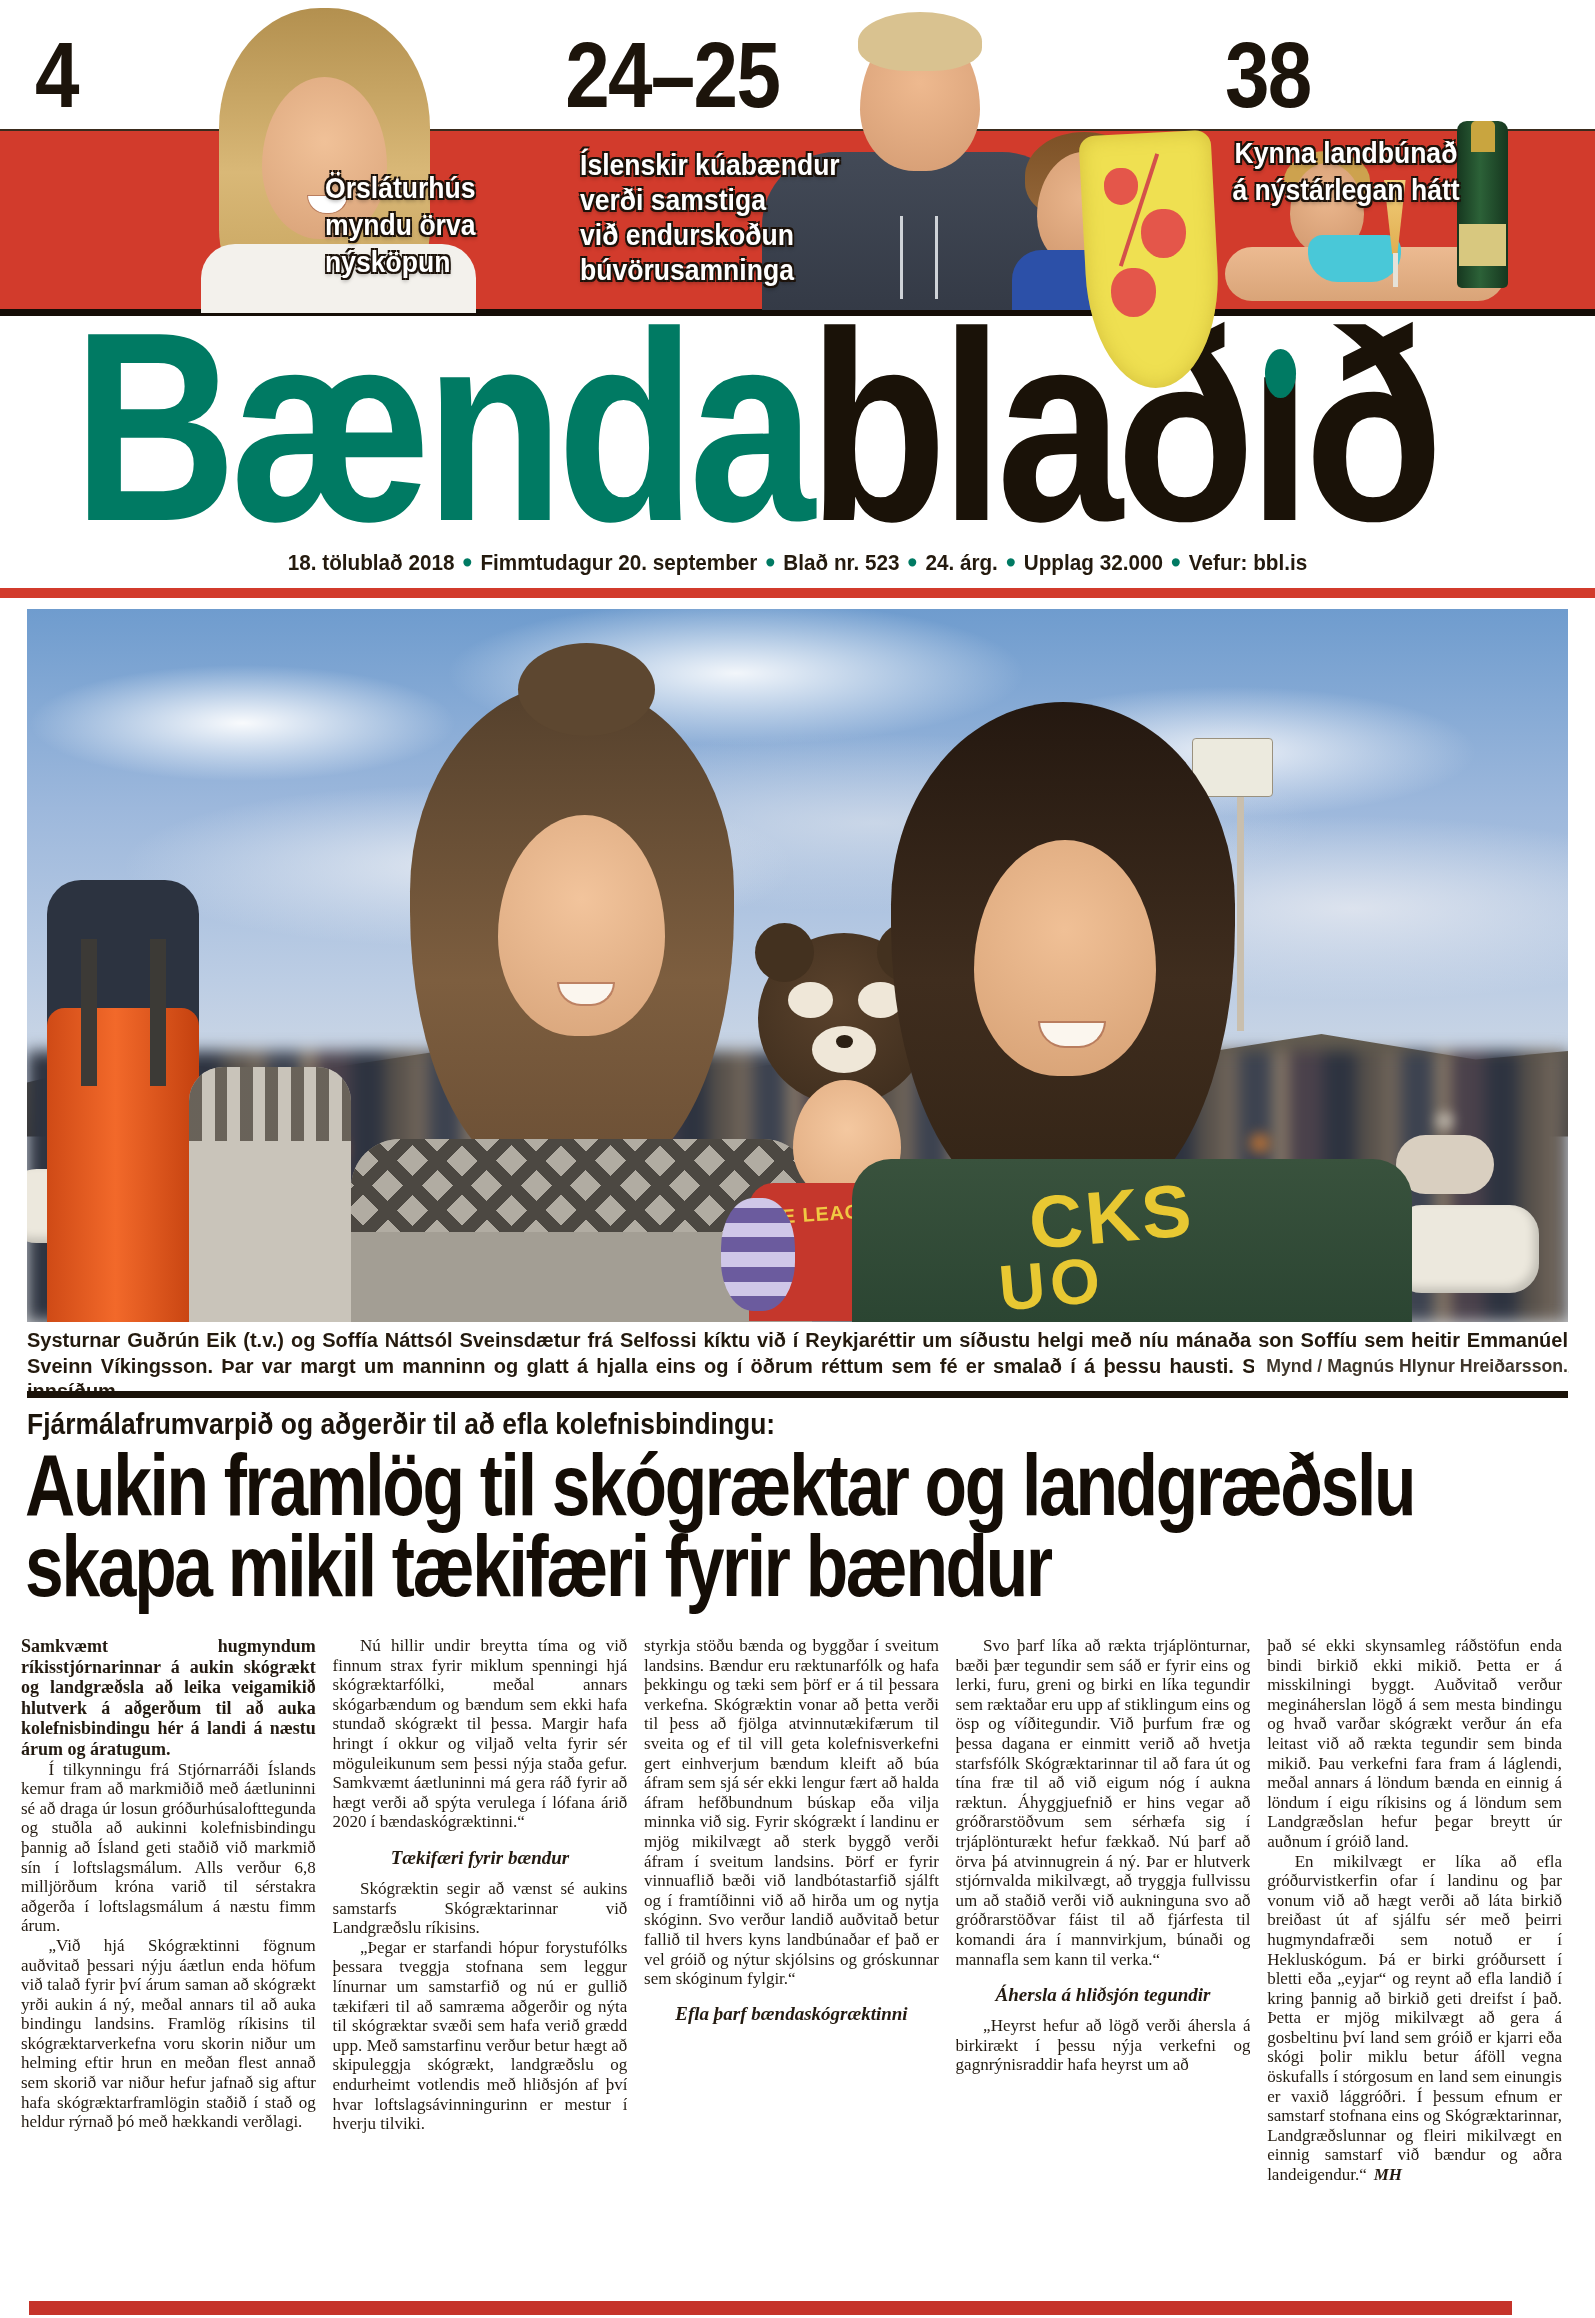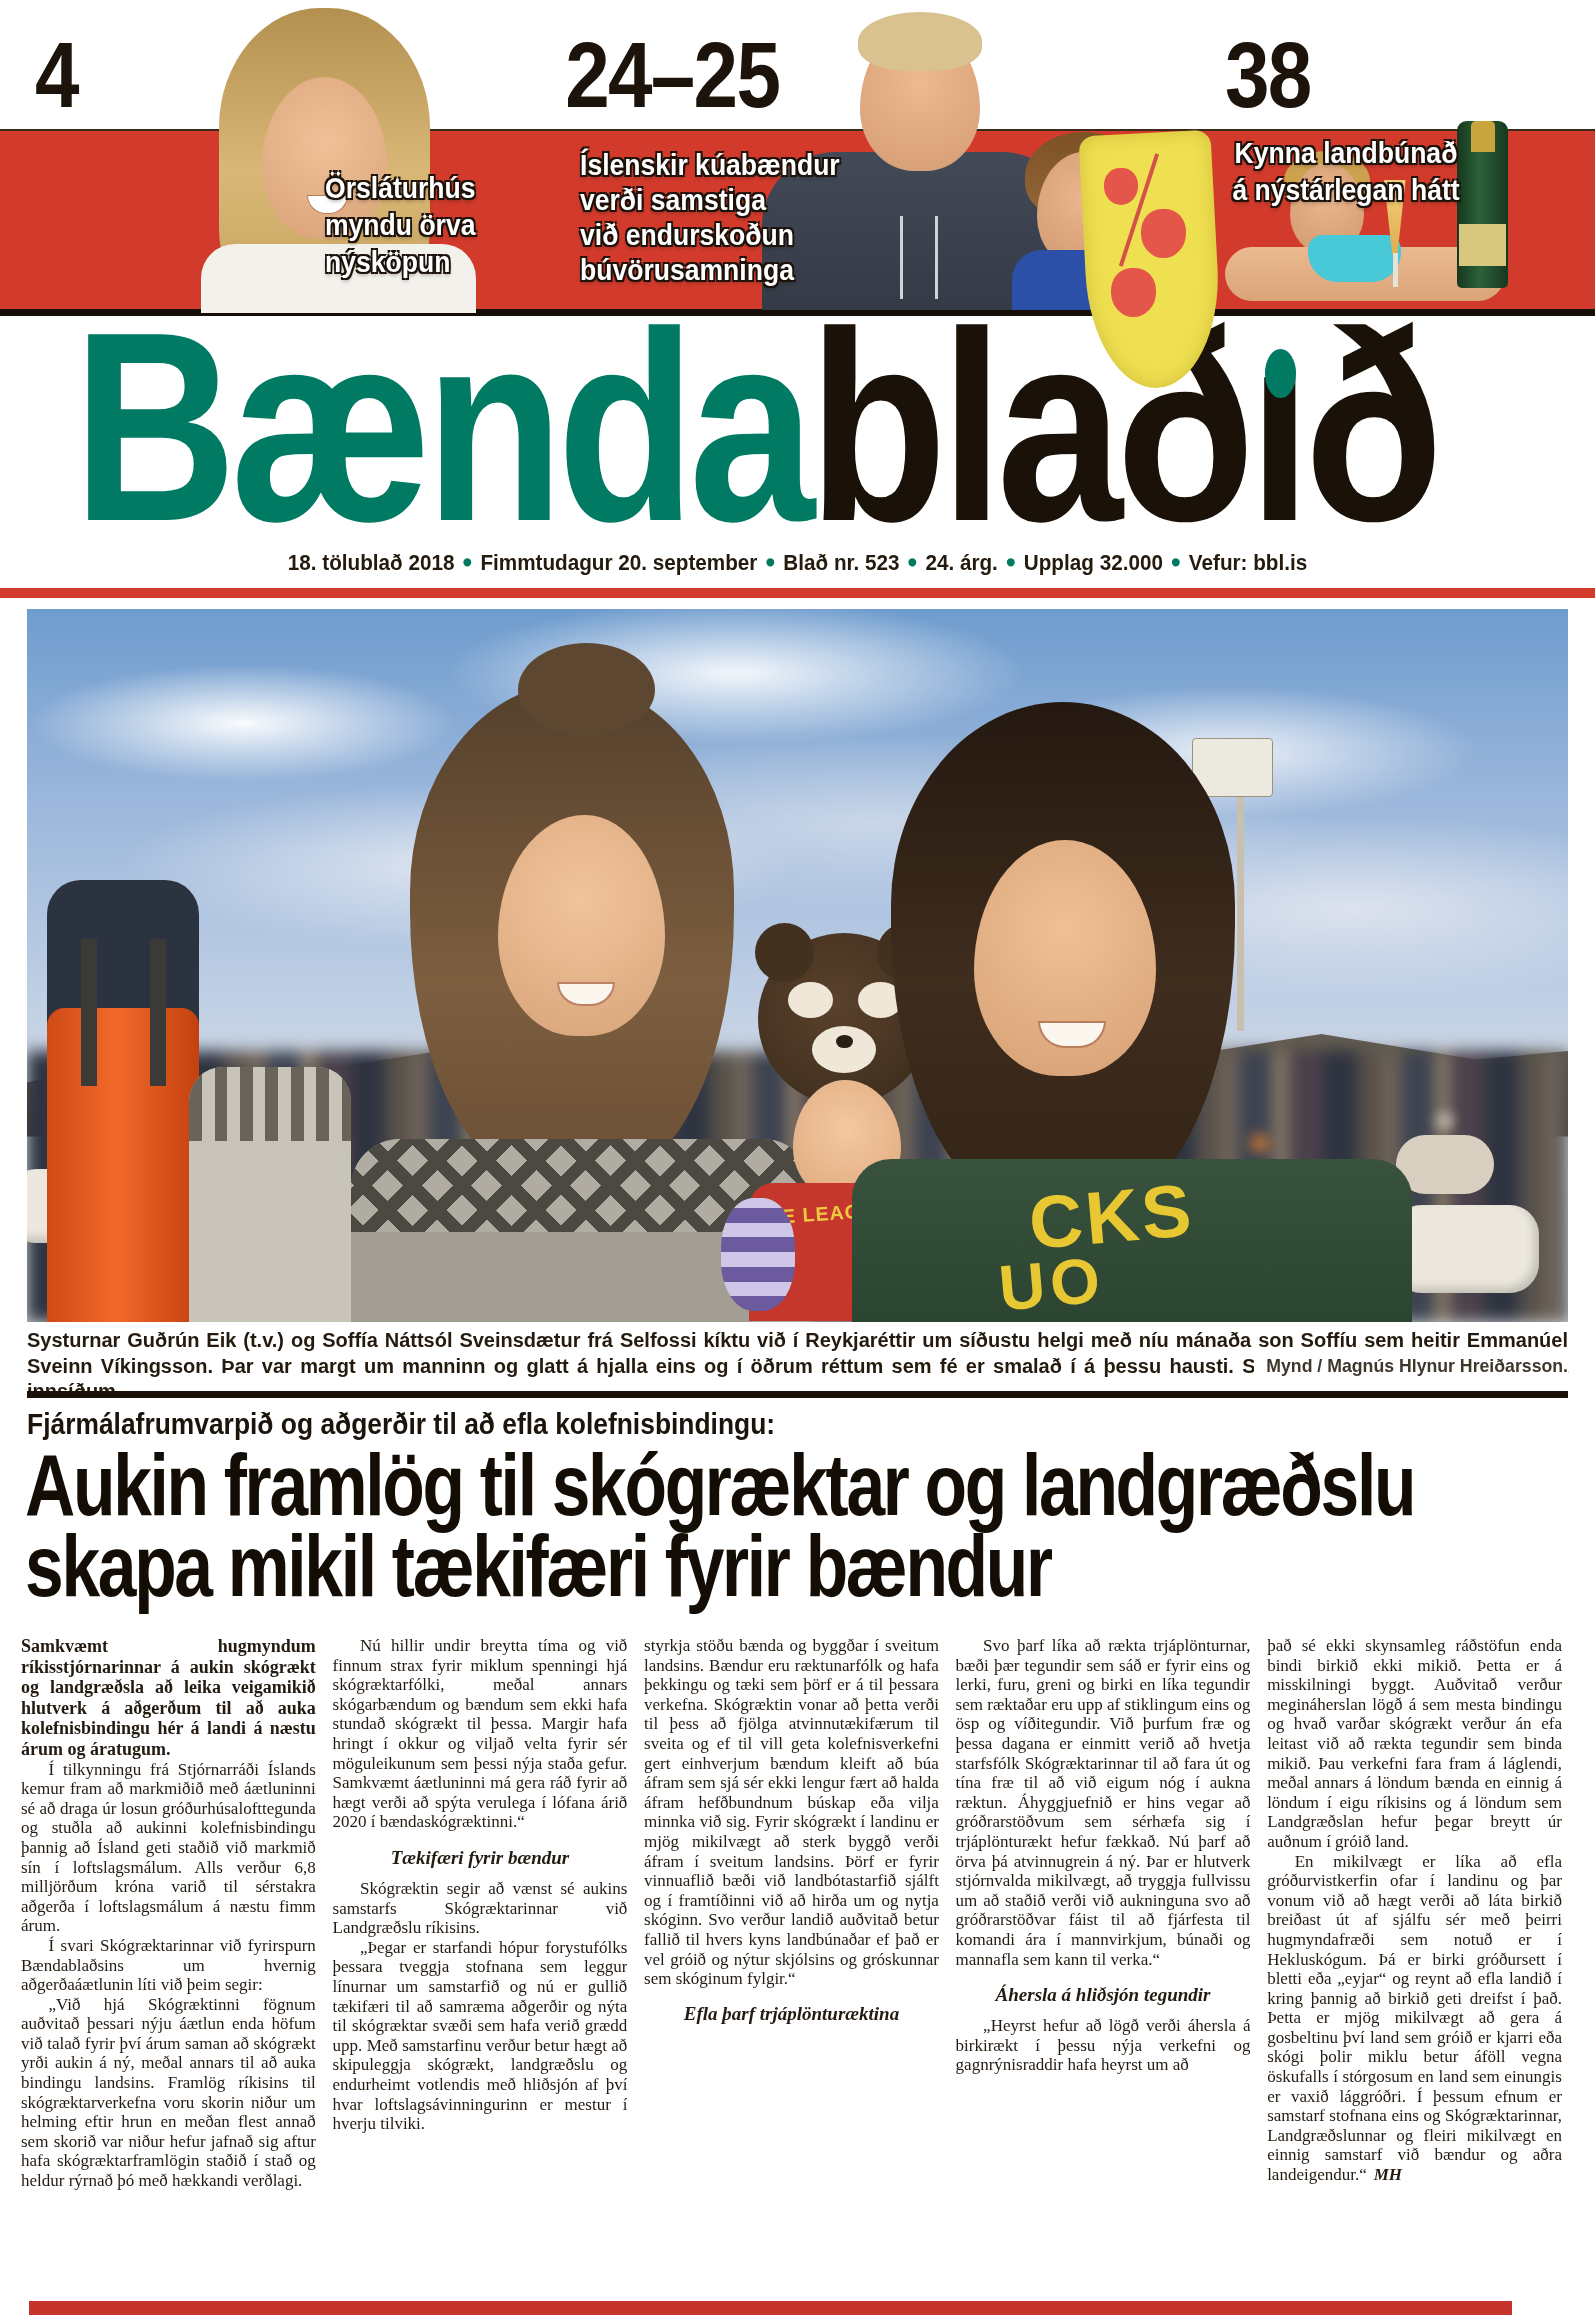--- a/index.html
+++ b/index.html
@@ -304,32 +304,31 @@
   <div id="kicker">Fjármálafrumvarpið og aðgerðir til að efla kolefnisbindingu:</div>
   <div id="headline">
     <div>Aukin framlög til skógræktar og landgræðslu</div>
     <div>skapa mikil tækifæri fyrir bændur</div>
   </div>
 
   <div id="body">
       <div class="column">
         <div class="lede p">Samkvæmt hugmyndum ríkisstjórnarinnar á aukin skógrækt og landgræðsla að leika veigamikið hlutverk á aðgerðum til að auka kolefnisbindingu hér á landi á næstu árum og áratugum.</div>
         <div class="p indent">Í tilkynningu frá Stjórnarráði Íslands kemur fram að markmiðið með áætluninni sé að draga úr losun gróðurhúsalofttegunda og stuðla að aukinni kolefnisbindingu þannig að Ísland geti staðið við markmið sín í loftslagsmálum. Alls verður 6,8 milljörðum króna varið til sérstakra aðgerða í loftslagsmálum á næstu fimm árum.</div>
-        <div class="p indent">Í svari Skógræktarinnar við fyrirspurn Bændablaðsins um hvernig aðgerðaáætlunin líti við þeim segir:</div>
         <div class="p indent">„Við hjá Skógræktinni fögnum auðvitað þessari nýju áætlun enda höfum við talað fyrir því árum saman að skógrækt yrði aukin á ný, meðal annars til að auka bindingu landsins. Framlög ríkisins til skógræktarverkefna voru skorin niður um helming eftir hrun en meðan flest annað sem skorið var niður hefur jafnað sig aftur hafa skógræktarframlögin staðið í stað og heldur rýrnað þó með hækkandi verðlagi.</div>
       </div>
       <div class="column">
         <div class="p indent">Nú hillir undir breytta tíma og við finnum strax fyrir miklum spenningi hjá skógræktarfólki, meðal annars skógarbændum og bændum sem ekki hafa stundað skógrækt til þessa. Margir hafa hringt í okkur og viljað velta fyrir sér möguleikunum sem þessi nýja staða gefur. Samkvæmt áætluninni má gera ráð fyrir að hægt verði að spýta verulega í lófana árið 2020 í bændaskógræktinni.“</div>
         <div class="sub">Tækifæri fyrir bændur</div>
         <div class="p indent">Skógræktin segir að vænst sé aukins samstarfs Skógræktarinnar við Landgræðslu ríkisins.</div>
         <div class="p indent">„Þegar er starfandi hópur forystufólks þessara tveggja stofnana sem leggur línurnar um samstarfið og nú er gullið tækifæri til að samræma aðgerðir og nýta til skógræktar svæði sem hafa verið grædd upp. Með samstarfinu verður betur hægt að skipuleggja skógrækt, landgræðslu og endurheimt votlendis með hliðsjón af því hvar loftslagsávinningurinn er mestur í hverju tilviki.</div>
       </div>
       <div class="column">
         <div class="p">styrkja stöðu bænda og byggðar í sveitum landsins. Bændur eru ræktunarfólk og hafa þekkingu og tæki sem þörf er á til þessara verkefna. Skógræktin vonar að þetta verði til þess að fjölga atvinnutækifærum til sveita og ef til vill geta kolefnisverkefni gert einhverjum bændum kleift að búa áfram sem sjá sér ekki lengur fært að halda áfram hefðbundnum búskap eða vilja minnka við sig. Fyrir skógrækt í landinu er mjög mikilvægt að sterk byggð verði áfram í sveitum landsins. Þörf er fyrir vinnuaflið bæði við landbótastarfið sjálft og í framtíðinni við að hirða um og nytja skóginn. Svo verður landið auðvitað betur fallið til hvers kyns landbúnaðar ef það er vel gróið og nýtur skjólsins og gróskunnar sem skóginum fylgir.“</div>
-        <div class="sub">Efla þarf trjáplönturæktina</div>
+        <div class="sub">Efla þarf bændaskógræktinni</div>
       </div>
       <div class="column">
         <div class="p indent">Svo þarf líka að rækta trjáplönturnar, bæði þær tegundir sem sáð er fyrir eins og lerki, furu, greni og birki en líka tegundir sem ræktaðar eru upp af stiklingum eins og ösp og víðitegundir. Við þurfum fræ og þessa dagana er einmitt verið að hvetja starfsfólk Skógræktarinnar til að fara út og tína fræ til að við eigum nóg í aukna ræktun. Áhyggjuefnið er hins vegar að gróðrarstöðvum sem sérhæfa sig í trjáplönturækt hefur fækkað. Nú þarf að örva þá atvinnugrein á ný. Þar er hlutverk stjórnvalda mikilvægt, að tryggja fullvissu um að staðið verði við aukninguna svo að gróðrarstöðvar fáist til að fjárfesta til komandi ára í mannvirkjum, búnaði og mannafla sem kann til verka.“</div>
         <div class="sub">Áhersla á hliðsjón tegundir</div>
         <div class="p indent">„Heyrst hefur að lögð verði áhersla á birkirækt í þessu nýja verkefni og gagnrýnisraddir hafa heyrst um að</div>
       </div>
       <div class="column">
         <div class="p">það sé ekki skynsamleg ráðstöfun enda bindi birkið ekki mikið. Þetta er á misskilningi byggt. Auðvitað verður megináherslan lögð á sem mesta bindingu og hvað varðar skógrækt verður án efa leitast við að rækta tegundir sem binda mikið. Þau verkefni fara fram á láglendi, meðal annars á löndum bænda en einnig á löndum í eigu ríkisins og á löndum sem Landgræðslan hefur þegar breytt úr auðnum í gróið land.</div>
         <div class="p indent">En mikilvægt er líka að efla gróðurvistkerfin ofar í landinu og þar vonum við að hægt verði að láta birkið breiðast út af sjálfu sér með þeirri hugmyndafræði sem notuð er í Hekluskógum. Þá er birki gróðursett í bletti eða „eyjar“ og reynt að efla landið í kring þannig að birkið geti dreifst í það. Þetta er mjög mikilvægt að gera á gosbeltinu því land sem gróið er kjarri eða skógi þolir miklu betur áföll vegna öskufalls í stórgosum en land sem einungis er vaxið lággróðri. Í þessum efnum er samstarf stofnana eins og Skógræktarinnar, Landgræðslunnar og fleiri mikilvægt en einnig samstarf við bændur og aðra landeigendur.“<span class="sig">MH</span></div>
       </div>

